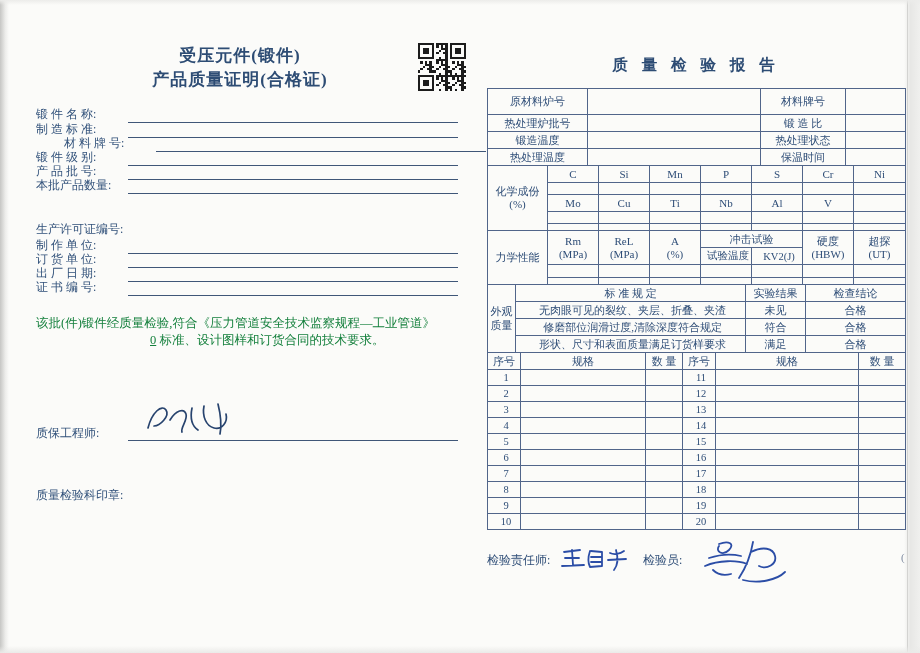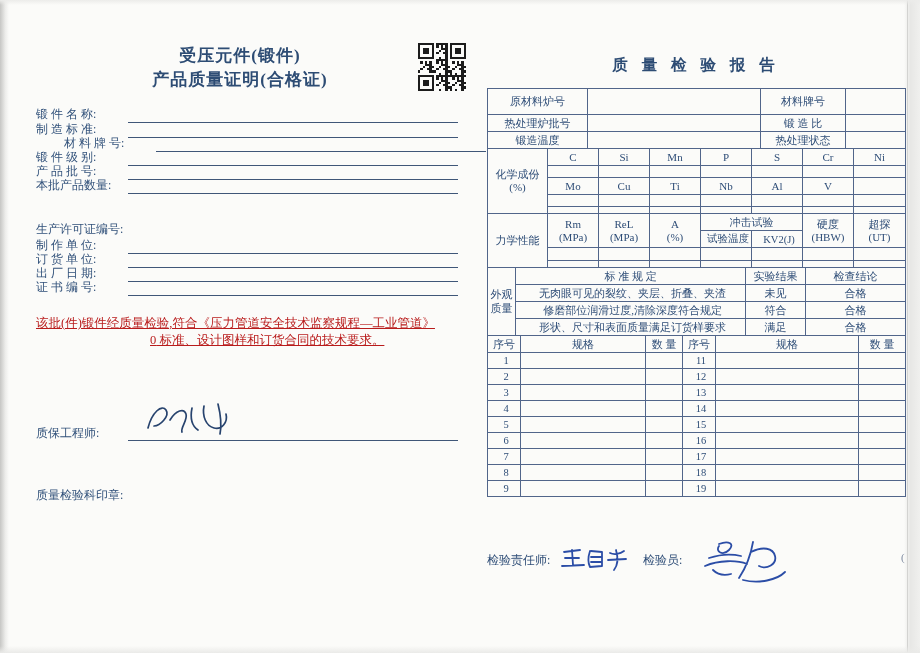--- a/index.html
+++ b/index.html
@@ -20,21 +20,21 @@
     background:linear-gradient(to bottom,rgba(251,251,249,0),#eaeae8);}
   .edge-top{left:0;top:0;width:920px;height:5px;
     background:linear-gradient(to bottom,#ececea,rgba(251,251,249,0));}
 
   
   .ltitle{left:62px;width:356px;text-align:center;font-weight:bold;
     font-size:17px;color:#2d4c74;letter-spacing:1px;}
   .fieldrow{display:flex;align-items:flex-end;height:14px;font-size:12px;}
   .fieldrow .flabel{width:92px;flex:none;white-space:nowrap;}
   .fieldrow .fline{flex:1;border-bottom:1px solid #3f5678;height:13px;}
-  .stmt{font-size:12.5px;color:#b91c1c;text-decoration:underline;}
+  .stmt{font-size:12.5px;color:#15803d;}
   .u0{text-decoration:underline;}
   .sigline{border-bottom:1px solid #3f5678;}
 
   
   .rtitle{left:487px;top:55px;width:418px;text-align:center;font-weight:bold;
     font-size:15.5px;letter-spacing:5px;color:#2d4c74;}
   .rtable{border-collapse:collapse;width:418px;table-layout:fixed;}
   .rtable td{border:1px solid #51658a;font-size:11px;text-align:center;
     padding:0 2px;overflow:hidden;white-space:nowrap;color:#2e4d77;}
   .rtable td.small{font-size:10.5px;padding-left:6px;}
@@ -278,20 +278,26 @@
       <td></td>
       <td>锻 造 比</td>
       <td></td>
     </tr>
     <tr style="height:17px">
       <td>锻造温度</td>
       <td></td>
       <td>热处理状态</td>
       <td></td>
     </tr>
+    <tr style="height:17px">
+      <td>热处理温度</td>
+      <td></td>
+      <td>保温时间</td>
+      <td></td>
+    </tr>
   </tbody>
     </table>
 
   <table class="rtable stack">
     <colgroup>
         <col style="width:60px">
         <col style="width:51px">
         <col style="width:51px">
         <col style="width:51px">
         <col style="width:51px">
@@ -528,20 +534,28 @@
           <td></td>
         </tr>
     <tr style="height:16px">
           <td class="small">9</td>
           <td></td>
           <td></td>
           <td class="small">19</td>
           <td></td>
           <td></td>
         </tr>
+    <tr style="height:16px">
+          <td class="small">10</td>
+          <td></td>
+          <td></td>
+          <td class="small">20</td>
+          <td></td>
+          <td></td>
+        </tr>
   </tbody>
     </table>
 
 </div>
 
 <div class="abs footlabel" style="left:487px;top:552px;">检验责任师:</div>
 <div class="abs" style="left:558px;top:543px;">
   <svg width="70" height="30" viewBox="0 0 70 30">
     <path class="sigblue" d="M6,9 L22,7 M7,15 L21,15 M4,23 L26,22 M14,7 L15,22 M32,8 C30,14 30,20 32,24 L44,23 L44,9 L33,8 M33,14 L43,14 M33,19 L43,19 M52,10 C56,12 62,11 66,8 M50,17 L68,16 M58,7 C60,14 60,22 56,27"></path>
   </svg>

